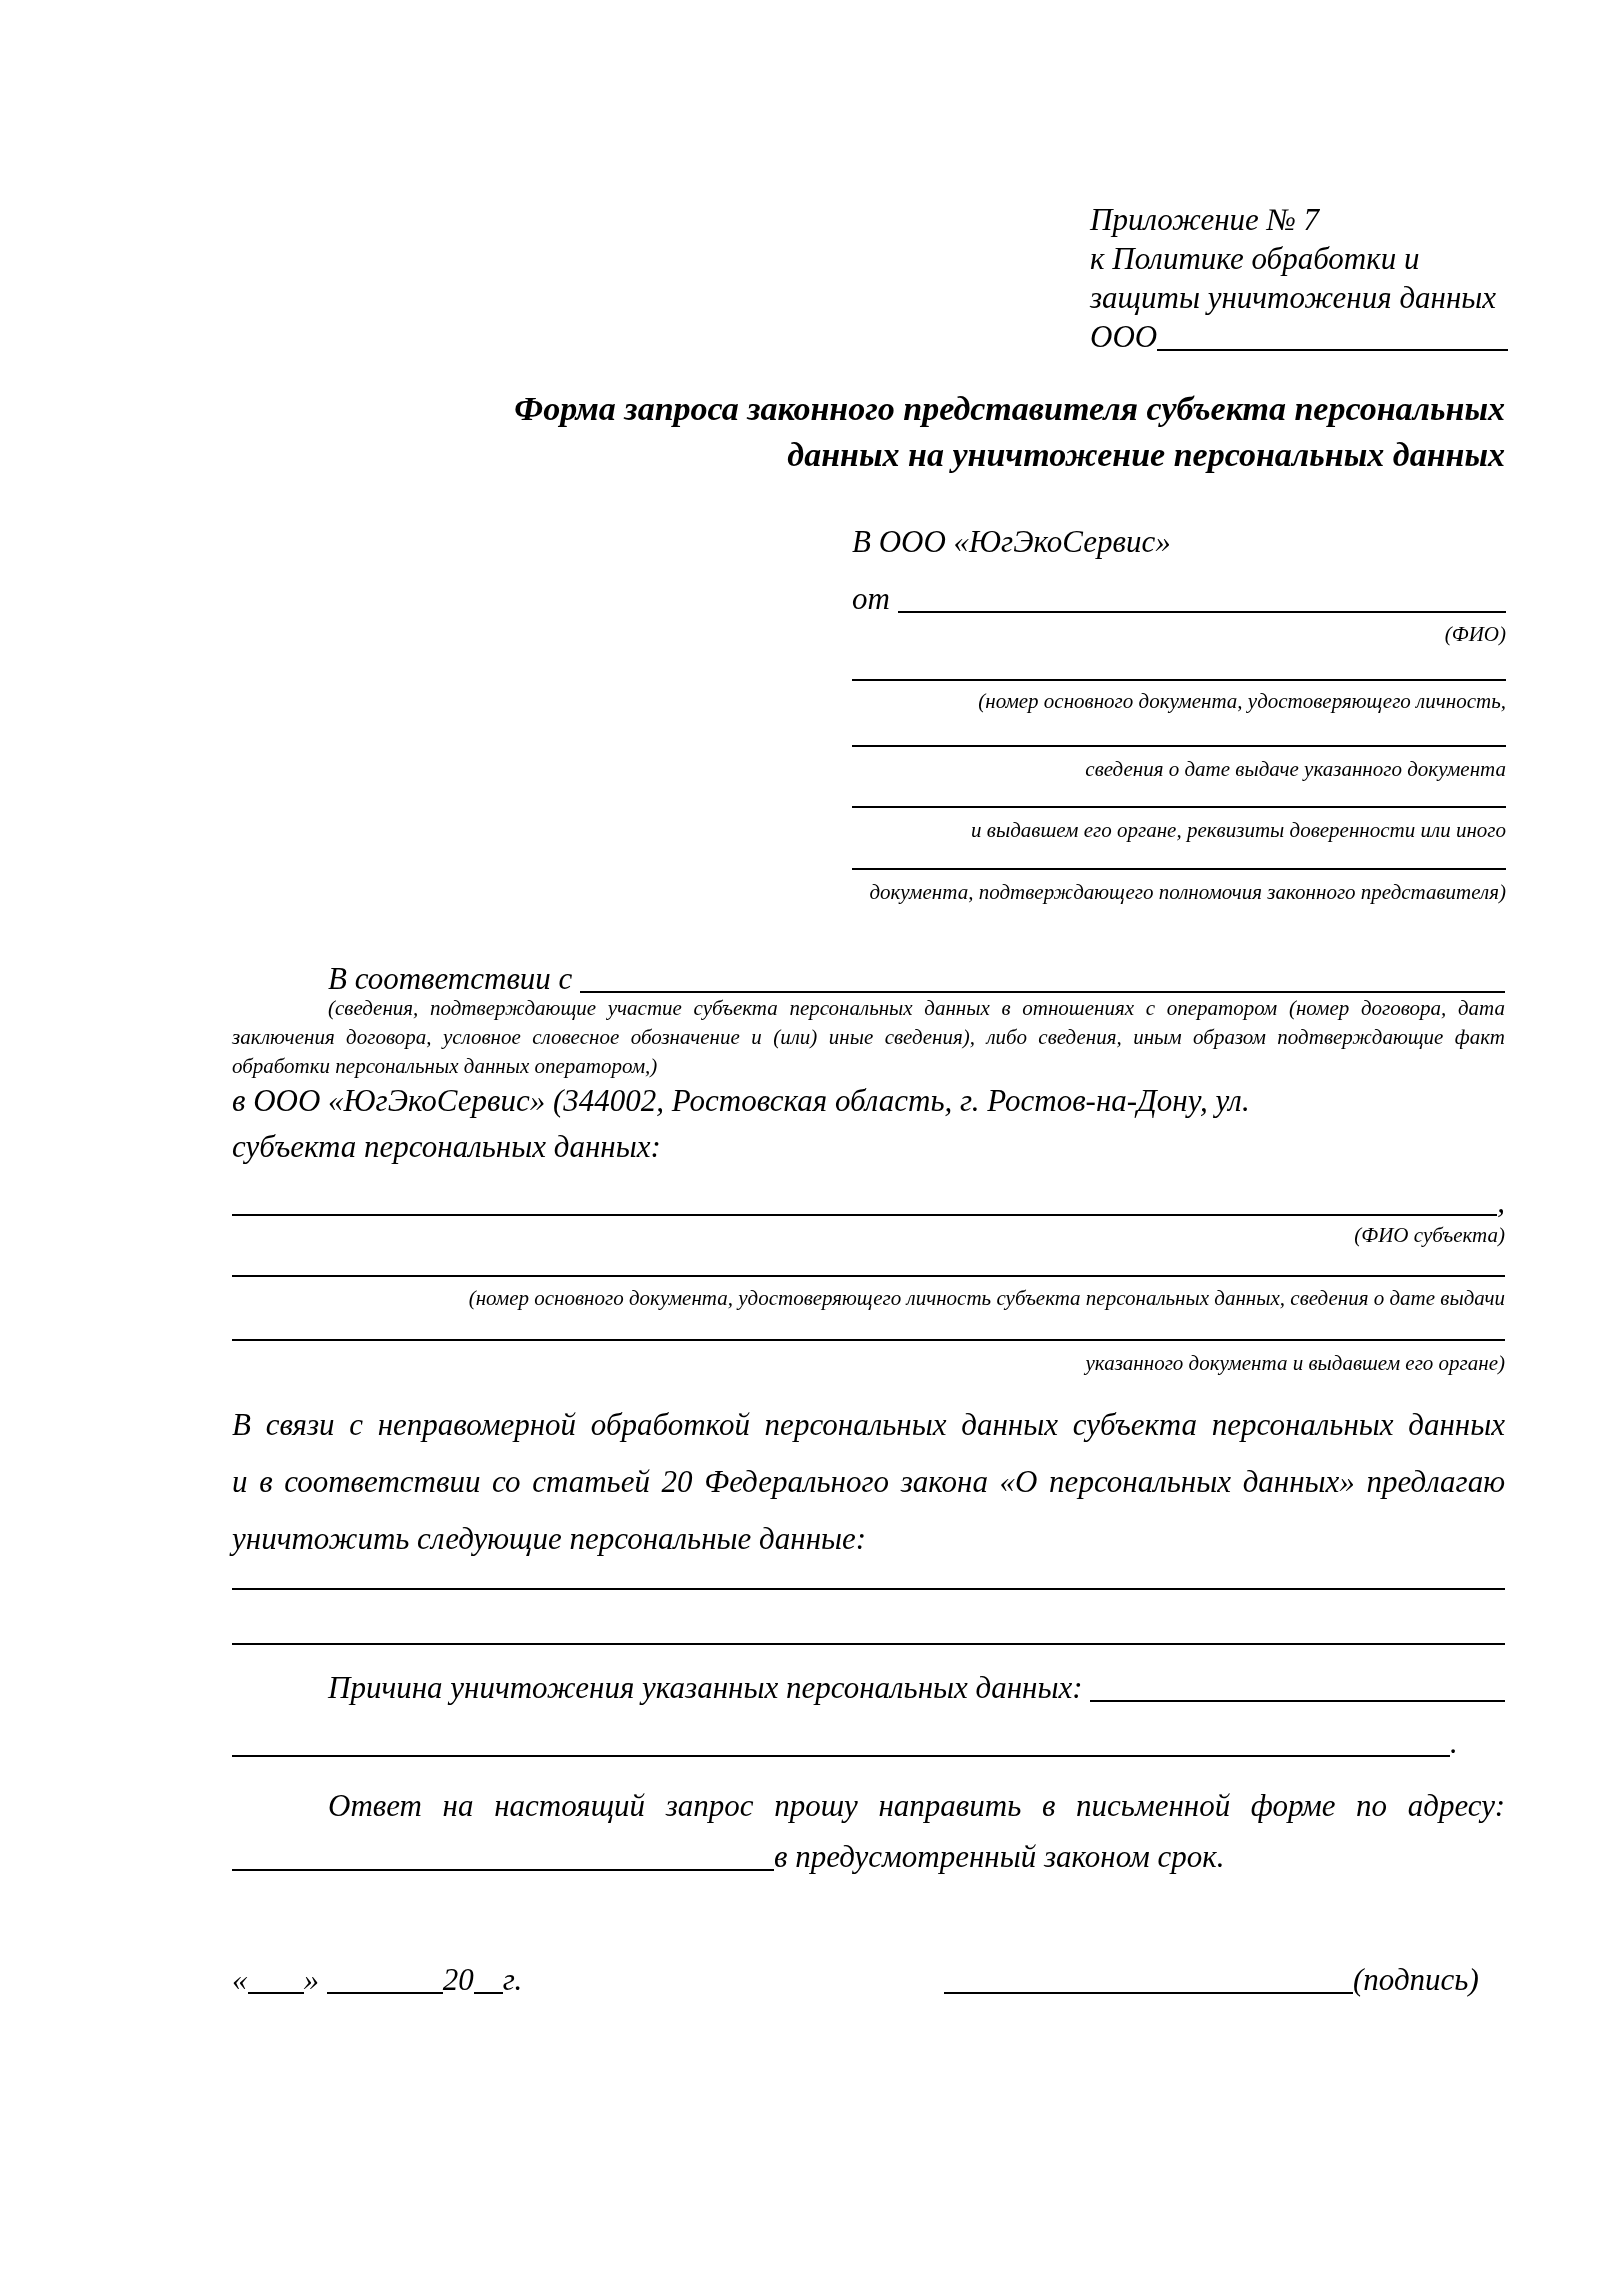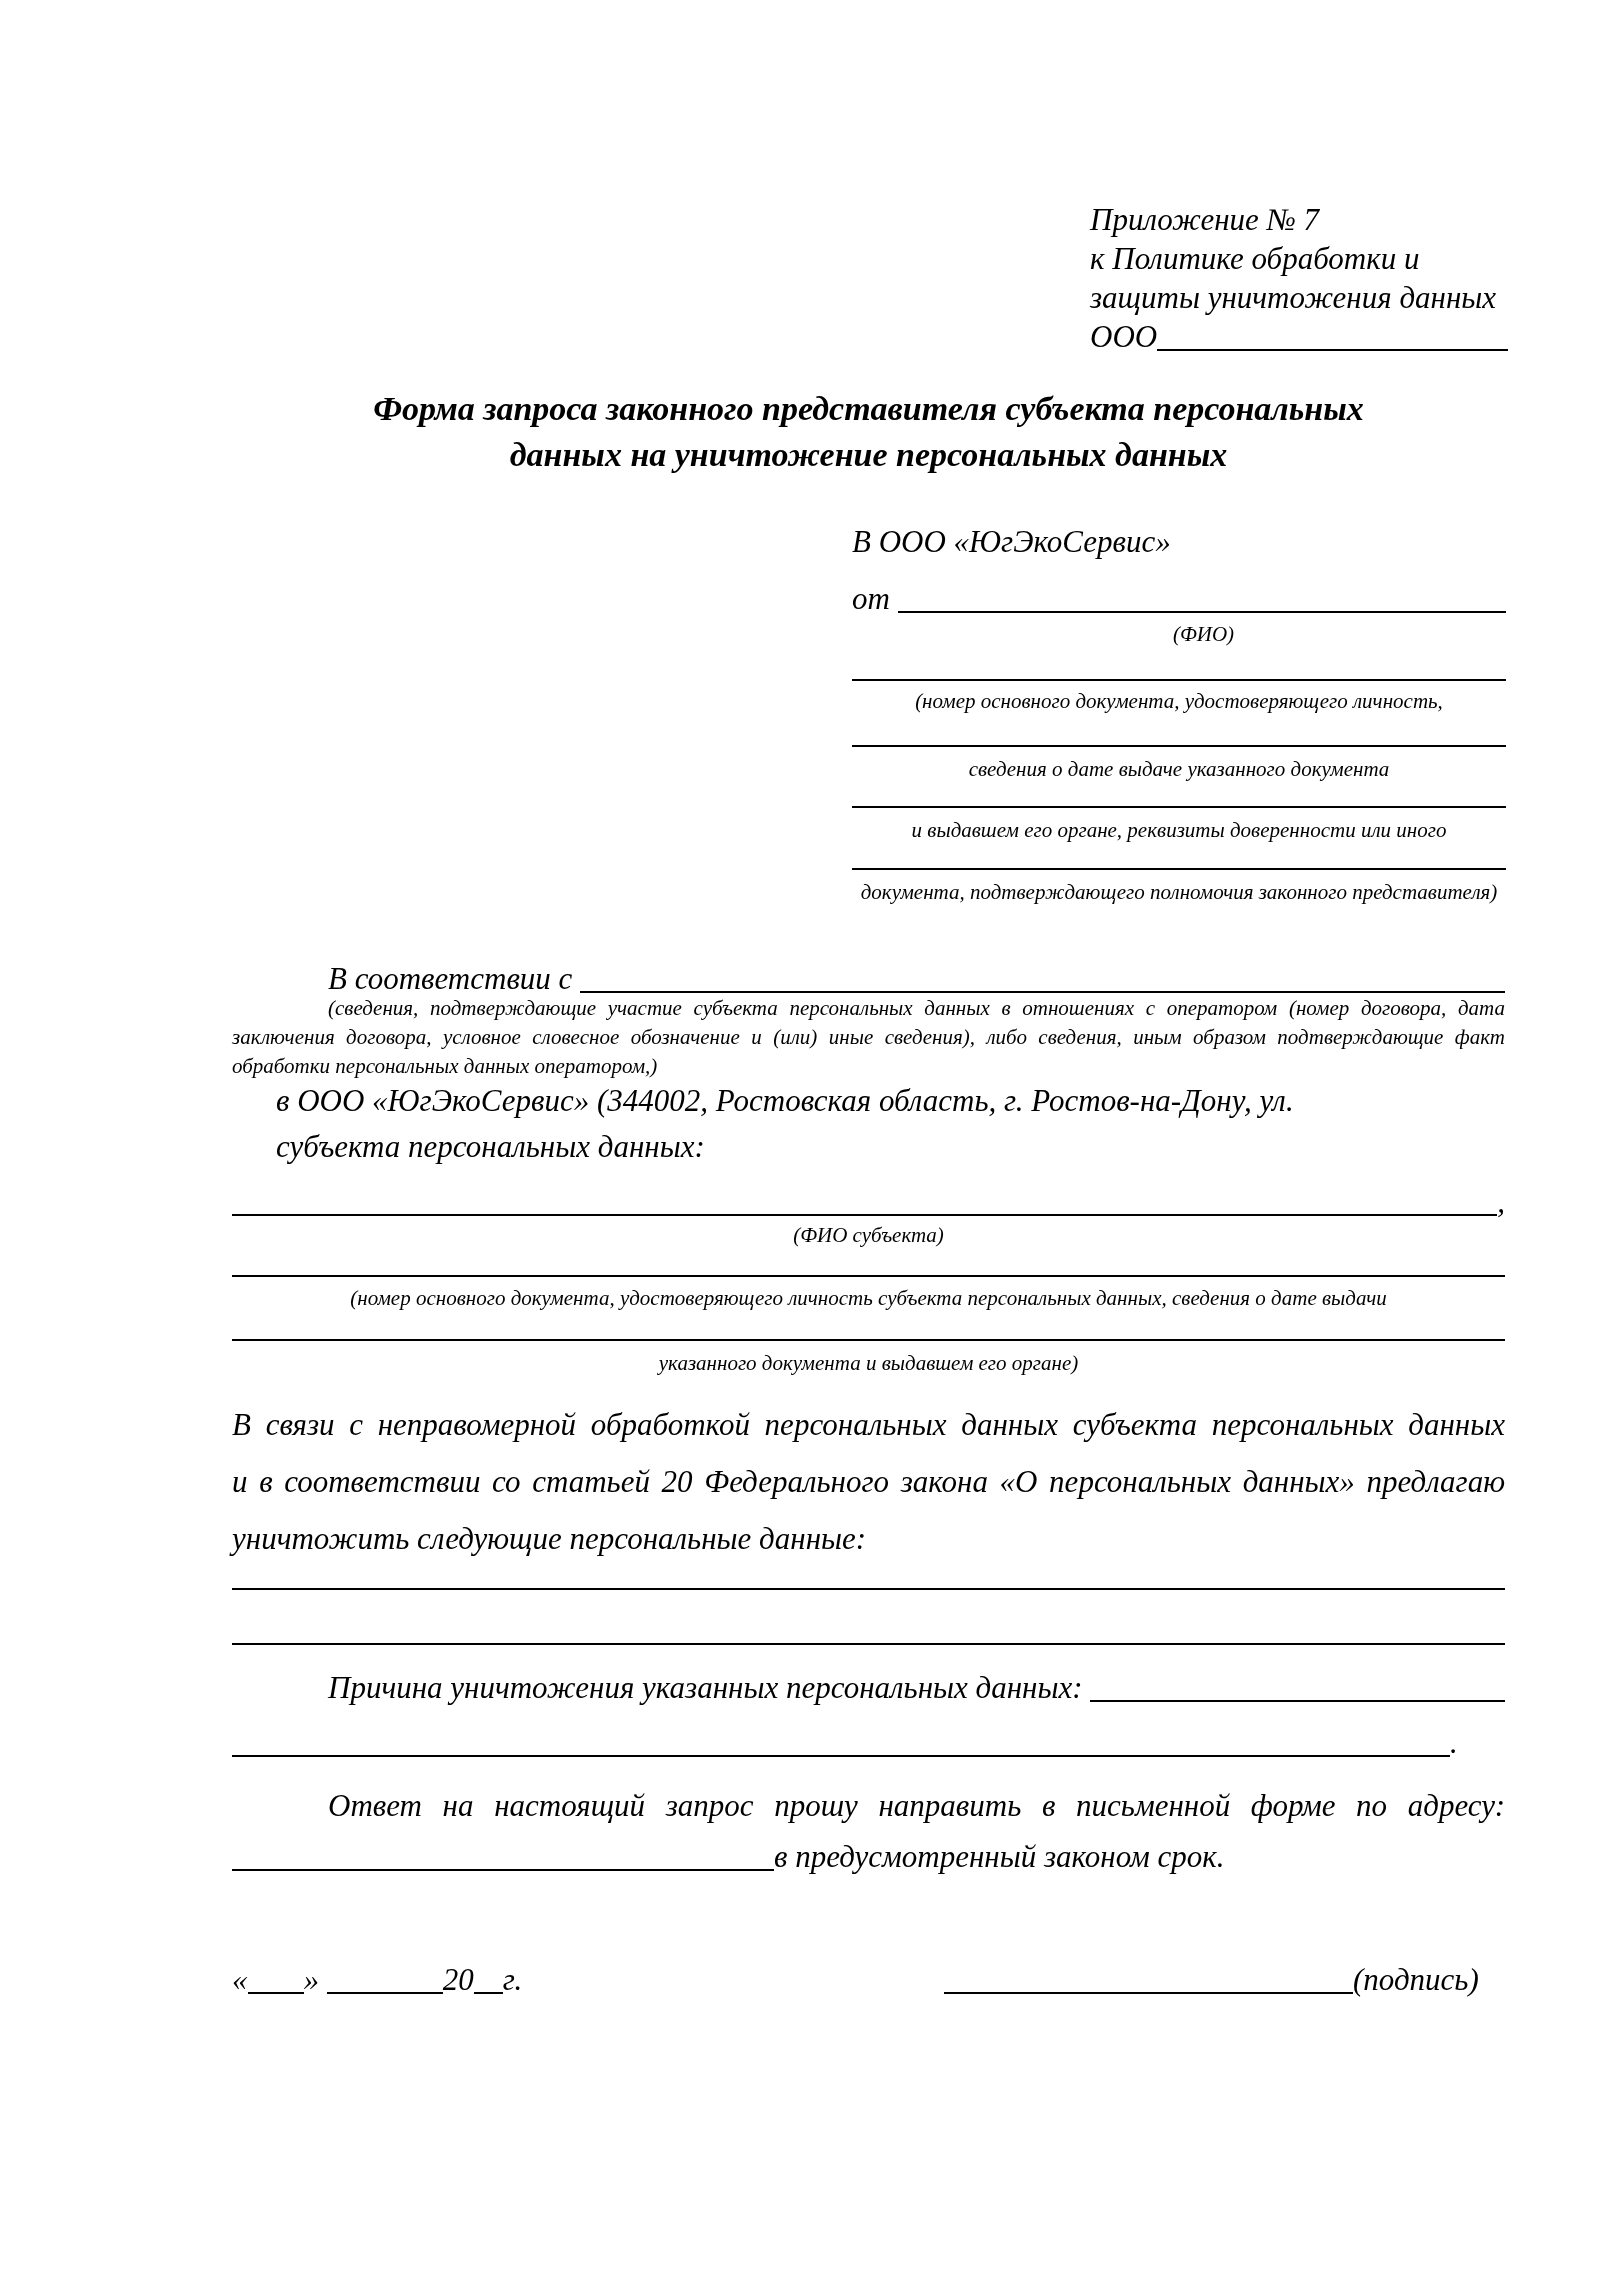--- a/index.html
+++ b/index.html
@@ -7,21 +7,21 @@
     position:relative;
     width:1621px;height:2293px;
     background:#ffffff;
     font-family:"Liberation Serif","DejaVu Serif",serif;
     color:#000;
     overflow:hidden;
   }
   .abs{position:absolute;font-style:italic;}
   .body-text{font-size:31px;line-height:39px;}
   .small{font-size:21px;line-height:29px;}
-  .center{text-align:center;}
+  .center{text-align:right;}
   .bold{font-weight:bold;}
   .jl{text-align:justify;text-align-last:justify;}
   .rule{border-top:2px solid #000;height:0;}
   .fillrow{display:flex;align-items:flex-end;}
   .fillrow .lead{white-space:pre;line-height:39px;}
   .fill{flex:1 1 auto;height:0;border-bottom:2px solid #000;margin-bottom:4.9px;}
   .u{display:inline-block;height:0;border-bottom:2px solid #000;vertical-align:-3.9px;}
   .indent{margin-left:96px;}
   .ti{ text-indent:96px;}
 </style>
@@ -69,21 +69,21 @@
   <div class="abs fillrow body-text" style="left:232px;top:959px;width:1273px;">
     <span class="lead indent">В соответствии с </span>
     <span class="fill"></span>
   </div>
   <div class="abs small" style="left:232px;top:994px;width:1273px;">
     <div class="jl ti">(сведения, подтверждающие участие субъекта персональных данных в отношениях с оператором (номер договора, дата</div>
     <div class="jl">заключения договора, условное словесное обозначение и (или) иные сведения), либо сведения, иным образом подтверждающие факт</div>
     <div>обработки персональных данных оператором,)</div>
   </div>
 
-  <div class="abs body-text" style="left:232px;top:1078px;width:1273px;line-height:46px;margin-left:44px;">
+  <div class="abs body-text" style="left:232px;top:1078px;width:1273px;line-height:46px;">
     <div>в  ООО «ЮгЭкоСервис»  (344002, Ростовская область, г. Ростов-на-Дону, ул.</div>
     <div>субъекта персональных данных:</div>
   </div>
 
   <div class="abs fillrow body-text" style="left:232px;top:1182px;width:1273px;">
     <span class="fill"></span>
     <span class="lead">,</span>
   </div>
   <div class="abs small center" style="left:232px;top:1221px;width:1273px;">(ФИО субъекта)</div>
 

